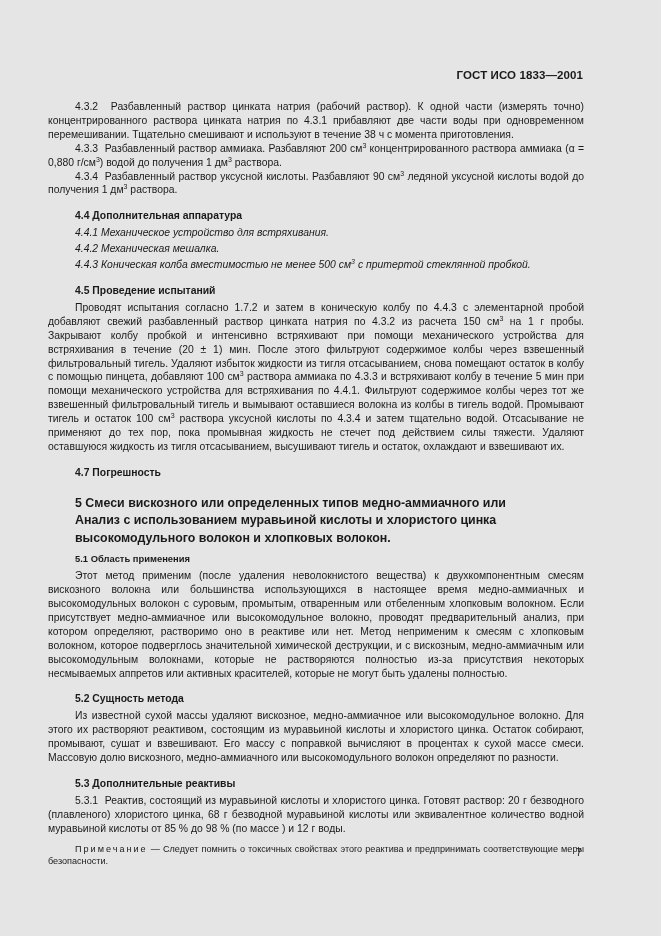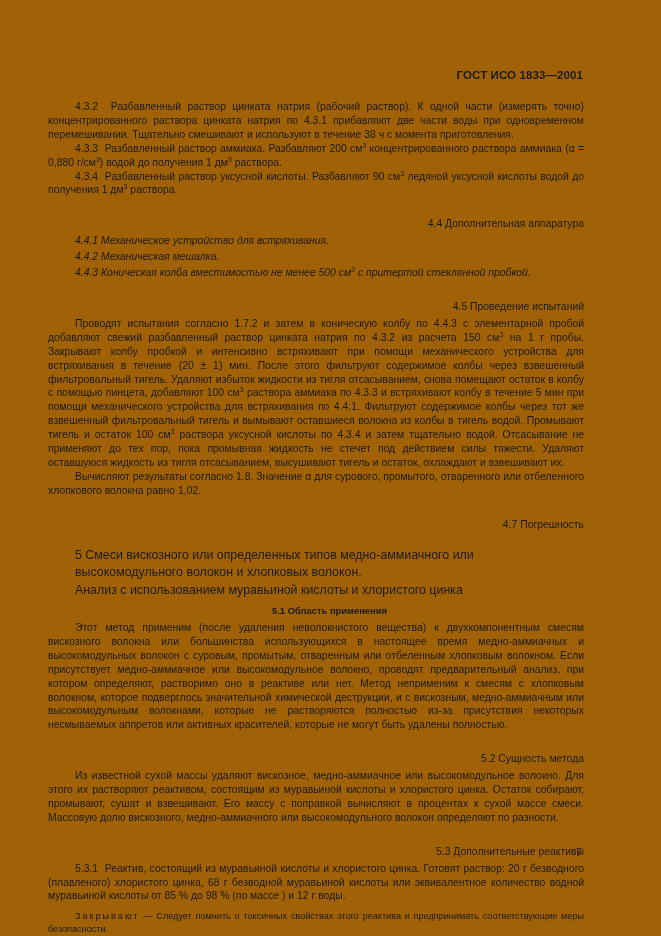--- a/index.html
+++ b/index.html
@@ -1,26 +1,26 @@
 <!DOCTYPE html>
 <html><head>
 <meta charset="utf-8">
 <style>
   html, body { margin: 0; padding: 0; background: #ffffff; }
   body { width: 661px; height: 936px; position: relative; overflow: hidden;
          font-family: "Liberation Sans", "DejaVu Sans", sans-serif; color: #1a1a1a; }
-  .page { position: absolute; left: 0; top: 0; width: 661px; height: 936px; background: #a16207; }
+  .page { position: absolute; left: 0; top: 0; width: 661px; height: 936px; background: #e5e5e5; }
   .hdr { position: absolute; top: 69px; right: 78px; font-weight: bold; font-size: 11.5px; letter-spacing: 0.1px; }
   .content { position: absolute; left: 48px; top: 100px; width: 536px; font-size: 10.4px; line-height: 13.9px; }
   p { margin: 0; text-align: justify; }
   .ind { text-indent: 27px; }
-  .h3 { font-weight: normal; margin-left: 27px; margin-top: 20px; margin-bottom: 3px; font-size: 10.4px; text-align: right; }
+  .h3 { font-weight: bold; margin-left: 27px; margin-top: 12px; margin-bottom: 3px; font-size: 10.4px; }
   .li { margin-left: 27px; margin-top: 2px; font-style: italic; }
-  .h2 { font-weight: normal; font-size: 12.4px; line-height: 17.5px; margin-left: 27px; margin-top: 15px; margin-bottom: 5px; }
-  .h3s { font-weight: bold; margin-left: 27px; font-size: 9.4px; margin-top: 3px; margin-bottom: 3px; text-align: center; }
+  .h2 { font-weight: bold; font-size: 12.4px; line-height: 17.5px; margin-left: 27px; margin-top: 15px; margin-bottom: 5px; }
+  .h3s { font-weight: bold; margin-left: 27px; font-size: 9.4px; margin-top: 3px; margin-bottom: 3px; }
   .note { font-size: 9.1px; line-height: 12.5px; margin-top: 7px; }
   .note .sp { letter-spacing: 2px; }
   sup { font-size: 7px; line-height: 0; vertical-align: 4px; }
   .pnum { position: absolute; left: 576px; top: 846px; font-size: 10.5px; }
   .it { font-style: italic; font-family: "Liberation Serif", "DejaVu Serif", serif; }
 </style>
 </head>
 <body>
 
 <div class="page">
@@ -35,36 +35,35 @@
     <p class="ind"><span>4.3.4</span>&nbsp; <span>Разбавленный раствор уксусной кислоты. Разбавляют 90 см</span><sup>3</sup><span> ледяной уксусной кислоты водой до получения 1 дм</span><sup>3</sup><span> раствора.</span></p>
 
     <div class="h3">4.4  Дополнительная аппаратура</div>
     <div class="li">4.4.1  Механическое устройство для встряхивания.</div>
     <div class="li">4.4.2  Механическая мешалка.</div>
     <div class="li"><span>4.4.3  Коническая колба вместимостью не менее 500 см</span><sup>3</sup><span> с притертой стеклянной пробкой.</span></div>
 
     <div class="h3">4.5  Проведение испытаний</div>
     <p class="ind"><span>Проводят испытания согласно 1.7.2 и затем в коническую колбу по 4.4.3 с элементарной пробой добавляют свежий разбавленный раствор цинката натрия по 4.3.2 из расчета 150 см</span><sup>3</sup><span> на 1 г пробы. Закрывают колбу пробкой и интенсивно встряхивают при помощи механического устройства для встряхивания в течение (20 ± 1) мин. После этого фильтруют содержимое колбы через взвешенный фильтровальный тигель. Удаляют избыток жидкости из тигля отсасыванием, снова помещают остаток в колбу с помощью пинцета, добавляют 100 см</span><sup>3</sup><span> раствора аммиака по 4.3.3 и встряхивают колбу в течение 5 мин при помощи механического устройства для встряхивания по 4.4.1. Фильтруют содержимое колбы через тот же взвешенный фильтровальный тигель и вымывают оставшиеся волокна из колбы в тигель водой. Промывают тигель и остаток 100 см</span><sup>3</sup><span> раствора уксусной кислоты по 4.3.4 и затем тщательно водой. Отсасывание не применяют до тех пор, пока промывная жидкость не стечет под действием силы тяжести. Удаляют оставшуюся жидкость из тигля отсасыванием, высушивают тигель и остаток, охлаждают и взвешивают их.</span></p>
 
-    <p class="ind">Вычисляют результаты согласно 1.8. Значение α для сурового, промытого, отваренного или отбеленного хлопкового волокна равно 1,02.</p>
 
     <div class="h3">4.7  Погрешность</div>
 
     <div class="h2">
       <div>5  Смеси вискозного или определенных типов медно-аммиачного или</div>
+      <div>Анализ с использованием муравьиной кислоты и хлористого цинка</div>
       <div>высокомодульного волокон и хлопковых волокон.</div>
-      <div>Анализ с использованием муравьиной кислоты и хлористого цинка</div>
     </div>
 
     <div class="h3s">5.1  Область применения</div>
     <p class="ind">Этот метод применим (после удаления неволокнистого вещества) к двухкомпонентным смесям вискозного волокна или большинства использующихся в настоящее время медно-аммиачных и высокомодульных волокон с суровым, промытым, отваренным или отбеленным хлопковым волокном. Если присутствует медно-аммиачное или высокомодульное волокно, проводят предварительный анализ, при котором определяют, растворимо оно в реактиве или нет. Метод неприменим к смесям с хлопковым волокном, которое подверглось значительной химической деструкции, и с вискозным, медно-аммиачным или высокомодульным волокнами, которые не растворяются полностью из-за присутствия некоторых несмываемых аппретов или активных красителей, которые не могут быть удалены полностью.</p>
 
     <div class="h3">5.2  Сущность метода</div>
     <p class="ind">Из известной сухой массы удаляют вискозное, медно-аммиачное или высокомодульное волокно. Для этого их растворяют реактивом, состоящим из муравьиной кислоты и хлористого цинка. Остаток собирают, промывают, сушат и взвешивают. Его массу с поправкой вычисляют в процентах к сухой массе смеси. Массовую долю вискозного, медно-аммиачного или высокомодульного волокон определяют по разности.</p>
 
     <div class="h3">5.3  Дополнительные реактивы</div>
     <p class="ind"><span>5.3.1</span>&nbsp; <span>Реактив, состоящий из муравьиной кислоты и хлористого цинка. Готовят раствор: 20 г безводного (плавленого) хлористого цинка, 68 г безводной муравьиной кислоты или эквивалентное количество водной муравьиной кислоты от 85 % до 98 % (по массе ) и 12 г воды.</span></p>
 
-    <p class="ind note"><span class="sp">Закрывают</span><span> — Следует помнить о токсичных свойствах этого реактива и предпринимать соответствующие меры безопасности.</span></p>
+    <p class="ind note"><span class="sp">Примечание</span><span> — Следует помнить о токсичных свойствах этого реактива и предпринимать соответствующие меры безопасности.</span></p>
   </div>
 
   <div class="pnum">7</div>
 </div>
 
 </body></html>

